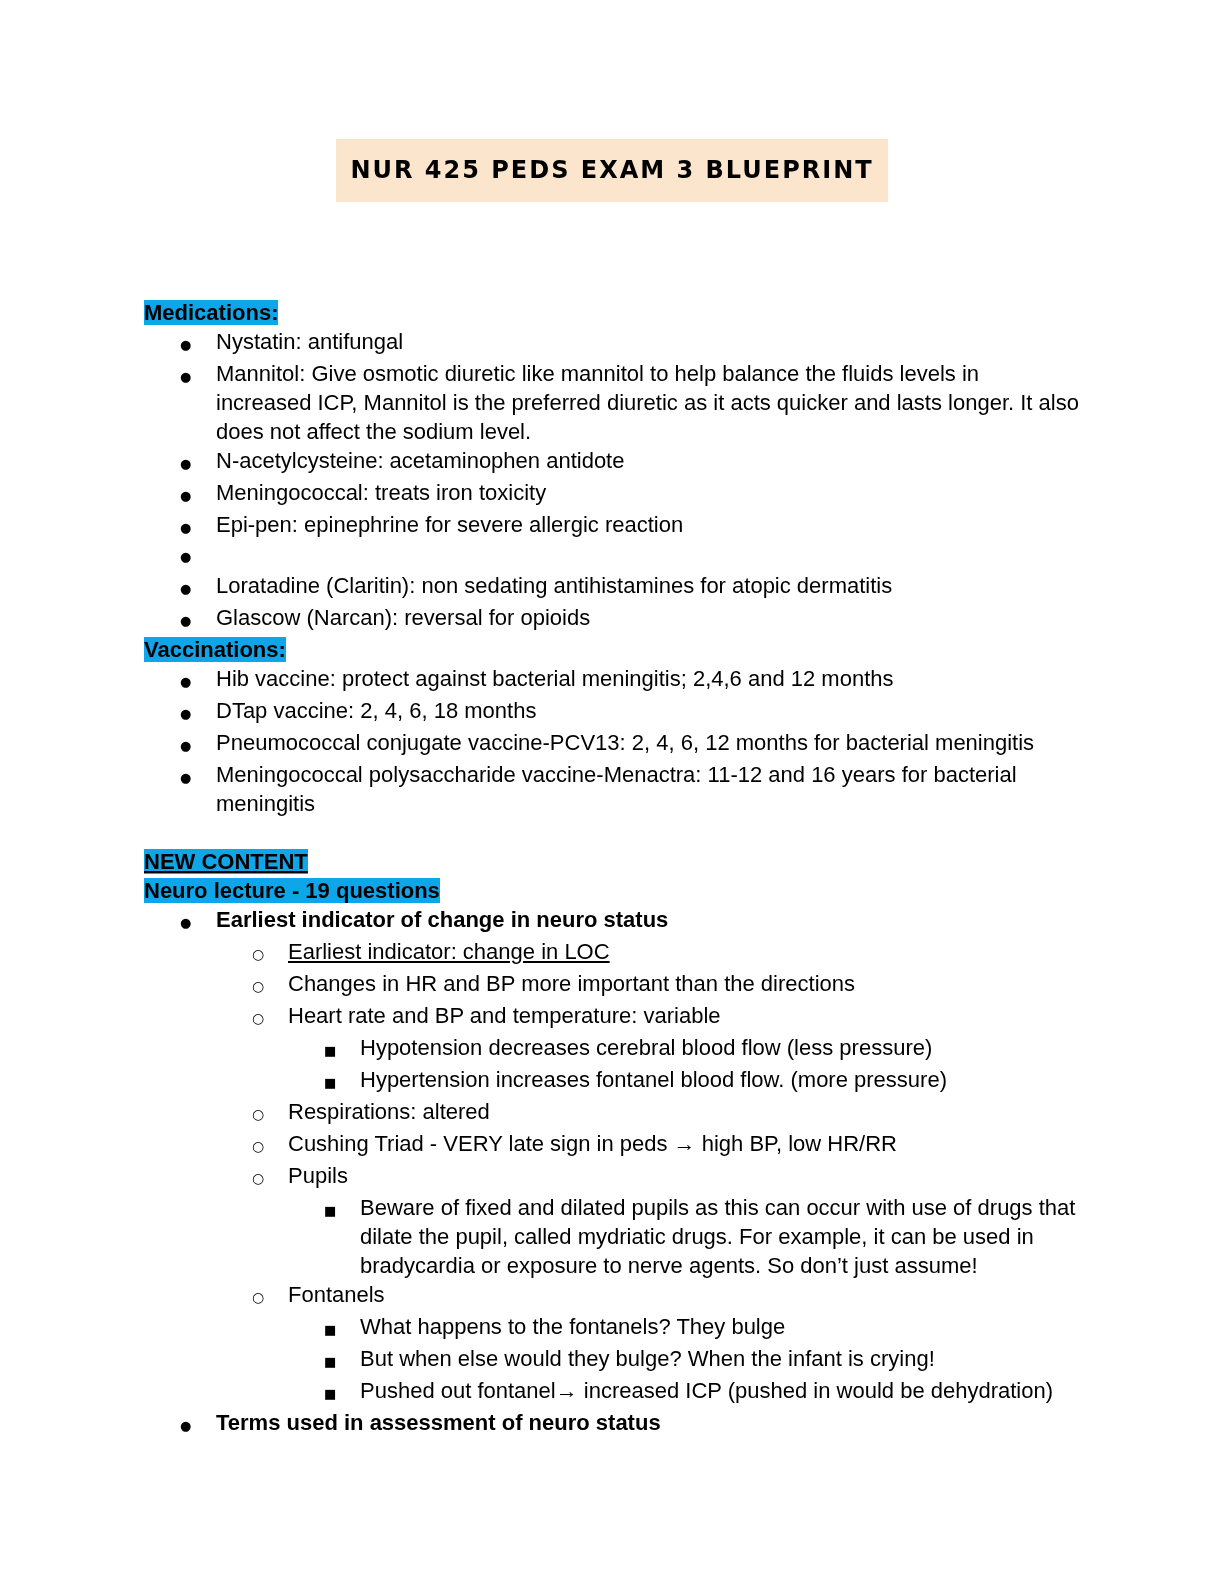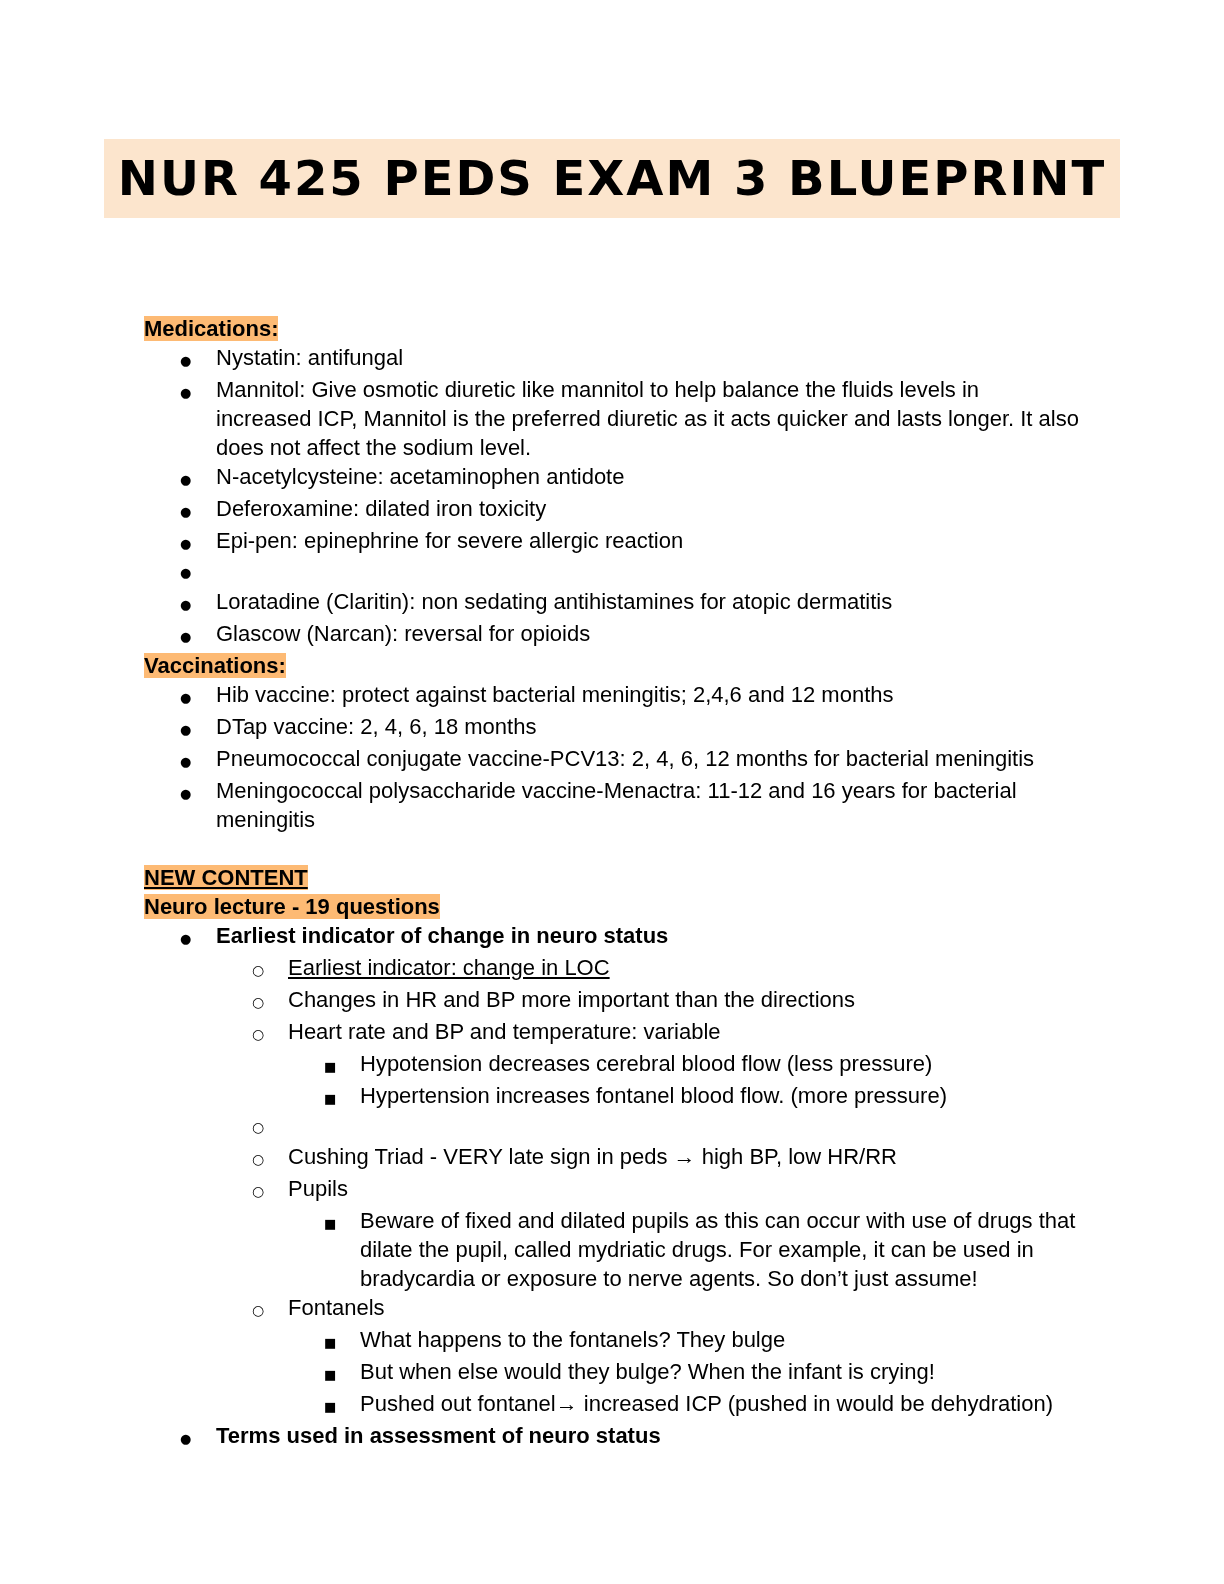--- a/index.html
+++ b/index.html
@@ -20,33 +20,33 @@
     margin: 0;
     padding-top: 139px;
     text-align: center;
     font-weight: normal;
   }
   .title-hl {
     display: inline-block;
     background: #fce5cd;
     font-family: "DejaVu Sans", sans-serif;
     font-weight: 700;
-    font-size: 48px;
+    font-size: 24px;
     line-height: 51px;
-    padding: 14px 14px;
+    padding: 6px 14px;
     letter-spacing: 2px;
     white-space: nowrap;
   }
   .doc-body {
     margin: 0 144px;
     padding-top: 96px;
   }
   .p { margin: 0; }
   .gap { margin-top: 29px; }
-  .hl { background: #fdba74; }
+  .hl { background: #0ea5e9; }
   .b  { font-weight: bold; }
   .u  { text-decoration: underline; }
   .li { display: flex; align-items: baseline; }
   .lv1 { padding-left: 36px; }
   .lv2 { padding-left: 108px; }
   .lv3 { padding-left: 180px; }
   .marker {
     flex: 0 0 36px;
     font-family: "DejaVu Sans", sans-serif;
   }
@@ -71,21 +71,21 @@
       <div class="li lv1">
         <span class="marker m1">●</span>
         <span class="t">Mannitol: Give osmotic diuretic like mannitol to help balance the fluids levels in increased ICP, Mannitol is the preferred diuretic as it acts quicker and lasts longer. It also does not affect the sodium level.</span>
       </div>
       <div class="li lv1">
         <span class="marker m1">●</span>
         <span class="t">N-acetylcysteine: acetaminophen antidote</span>
       </div>
       <div class="li lv1">
         <span class="marker m1">●</span>
-        <span class="t">Deferoxamine: dilated iron toxicity</span>
+        <span class="t">Meningococcal: treats iron toxicity</span>
       </div>
       <div class="li lv1">
         <span class="marker m1">●</span>
         <span class="t">Epi-pen: epinephrine for severe allergic reaction</span>
       </div>
       <div class="li lv1">
         <span class="marker m1">●</span>
       </div>
       <div class="li lv1">
         <span class="marker m1">●</span>
@@ -133,20 +133,21 @@
       <div class="li lv3">
         <span class="marker m3">■</span>
         <span class="t">Hypotension decreases cerebral blood flow (less pressure)</span>
       </div>
       <div class="li lv3">
         <span class="marker m3">■</span>
         <span class="t">Hypertension increases fontanel blood flow. (more pressure)</span>
       </div>
       <div class="li lv2">
         <span class="marker m2">○</span>
+        <span class="t">Respirations: altered</span>
       </div>
       <div class="li lv2">
         <span class="marker m2">○</span>
         <span class="t">Cushing Triad - VERY late sign in peds → high BP, low HR/RR</span>
       </div>
       <div class="li lv2">
         <span class="marker m2">○</span>
         <span class="t">Pupils</span>
       </div>
       <div class="li lv3">

